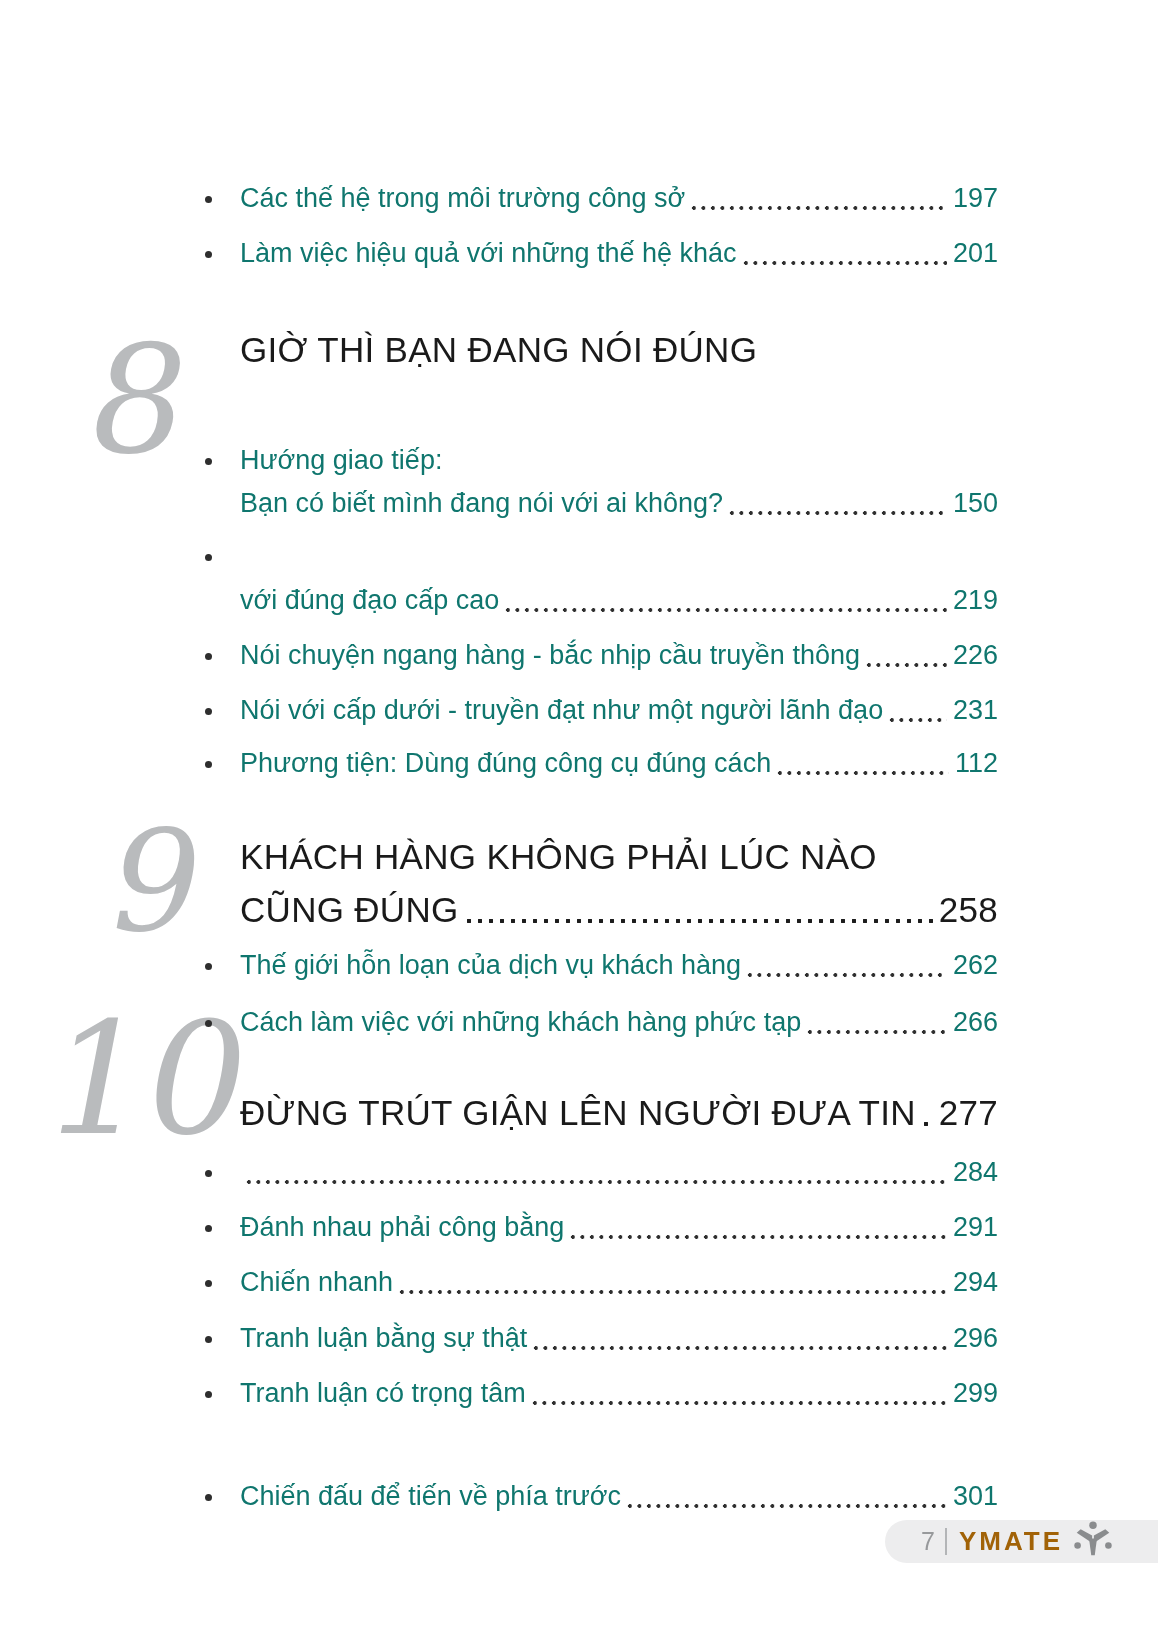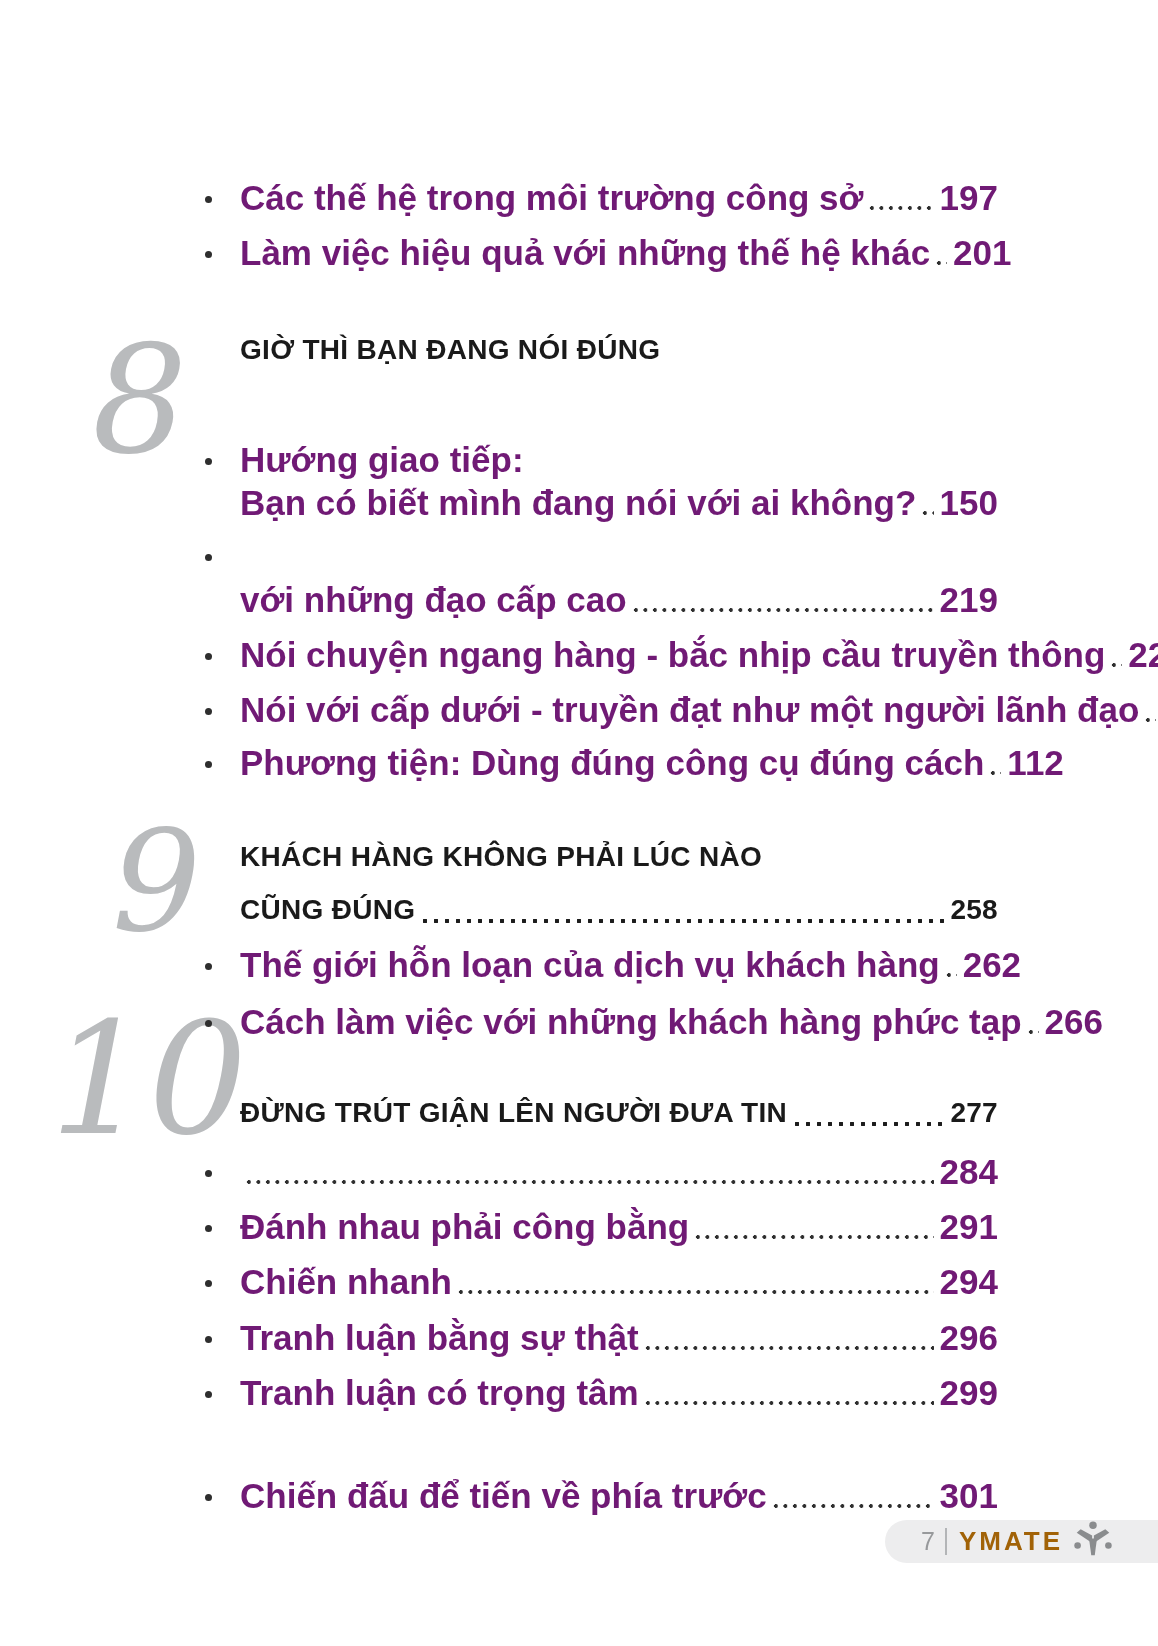--- a/index.html
+++ b/index.html
@@ -18,26 +18,25 @@
     color:#b9bbbd;
     line-height:1;
     z-index:1;
     user-select:none;
   }
 
   
   .row{
     position:absolute;left:205px;right:160px;height:44px;
     display:flex;align-items:center;
-    font-size:35px;color:#701a75;
+    font-size:27px;color:#0f766e;
     z-index:2;
-    font-weight:bold;
   }
   .row.title{
-    font-size:28px;font-weight:700;color:#1a1a1a;letter-spacing:0.3px;
+    font-size:35px;font-weight:400;color:#1a1a1a;letter-spacing:0.3px;
   }
   .b{flex:0 0 35px;display:flex;align-items:center;height:100%;}
   .dot{width:7px;height:7px;border-radius:50%;background:#2e2e2e;display:block;margin-top:2px;}
   .t{flex:0 0 auto;white-space:nowrap;}
   .p{flex:0 0 auto;white-space:nowrap;}
   .leader{
     flex:1 1 auto;min-width:12px;height:44px;margin:0 6px 0 5px;
     background-image:radial-gradient(circle at 4px 32px,#2e2e2e 1.7px,transparent 2.1px);
     background-size:9.5px 44px;background-repeat:repeat-x;
   }
@@ -103,21 +102,21 @@
     <span class="p">150</span>
   </div>
 
   <div class="row" style="top:534px">
     <span class="b">
         <i class="dot"></i>
       </span>
   </div>
   <div class="row" style="top:578px">
     <span class="b"></span>
-    <span class="t">với những đạo cấp cao</span>
+    <span class="t">với đúng đạo cấp cao</span>
     <span class="leader"></span>
     <span class="p">219</span>
   </div>
 
   <div class="row" style="top:633px">
     <span class="b">
         <i class="dot"></i>
       </span>
     <span class="t">Nói chuyện ngang hàng - bắc nhịp cầu truyền thông</span>
     <span class="leader"></span>

